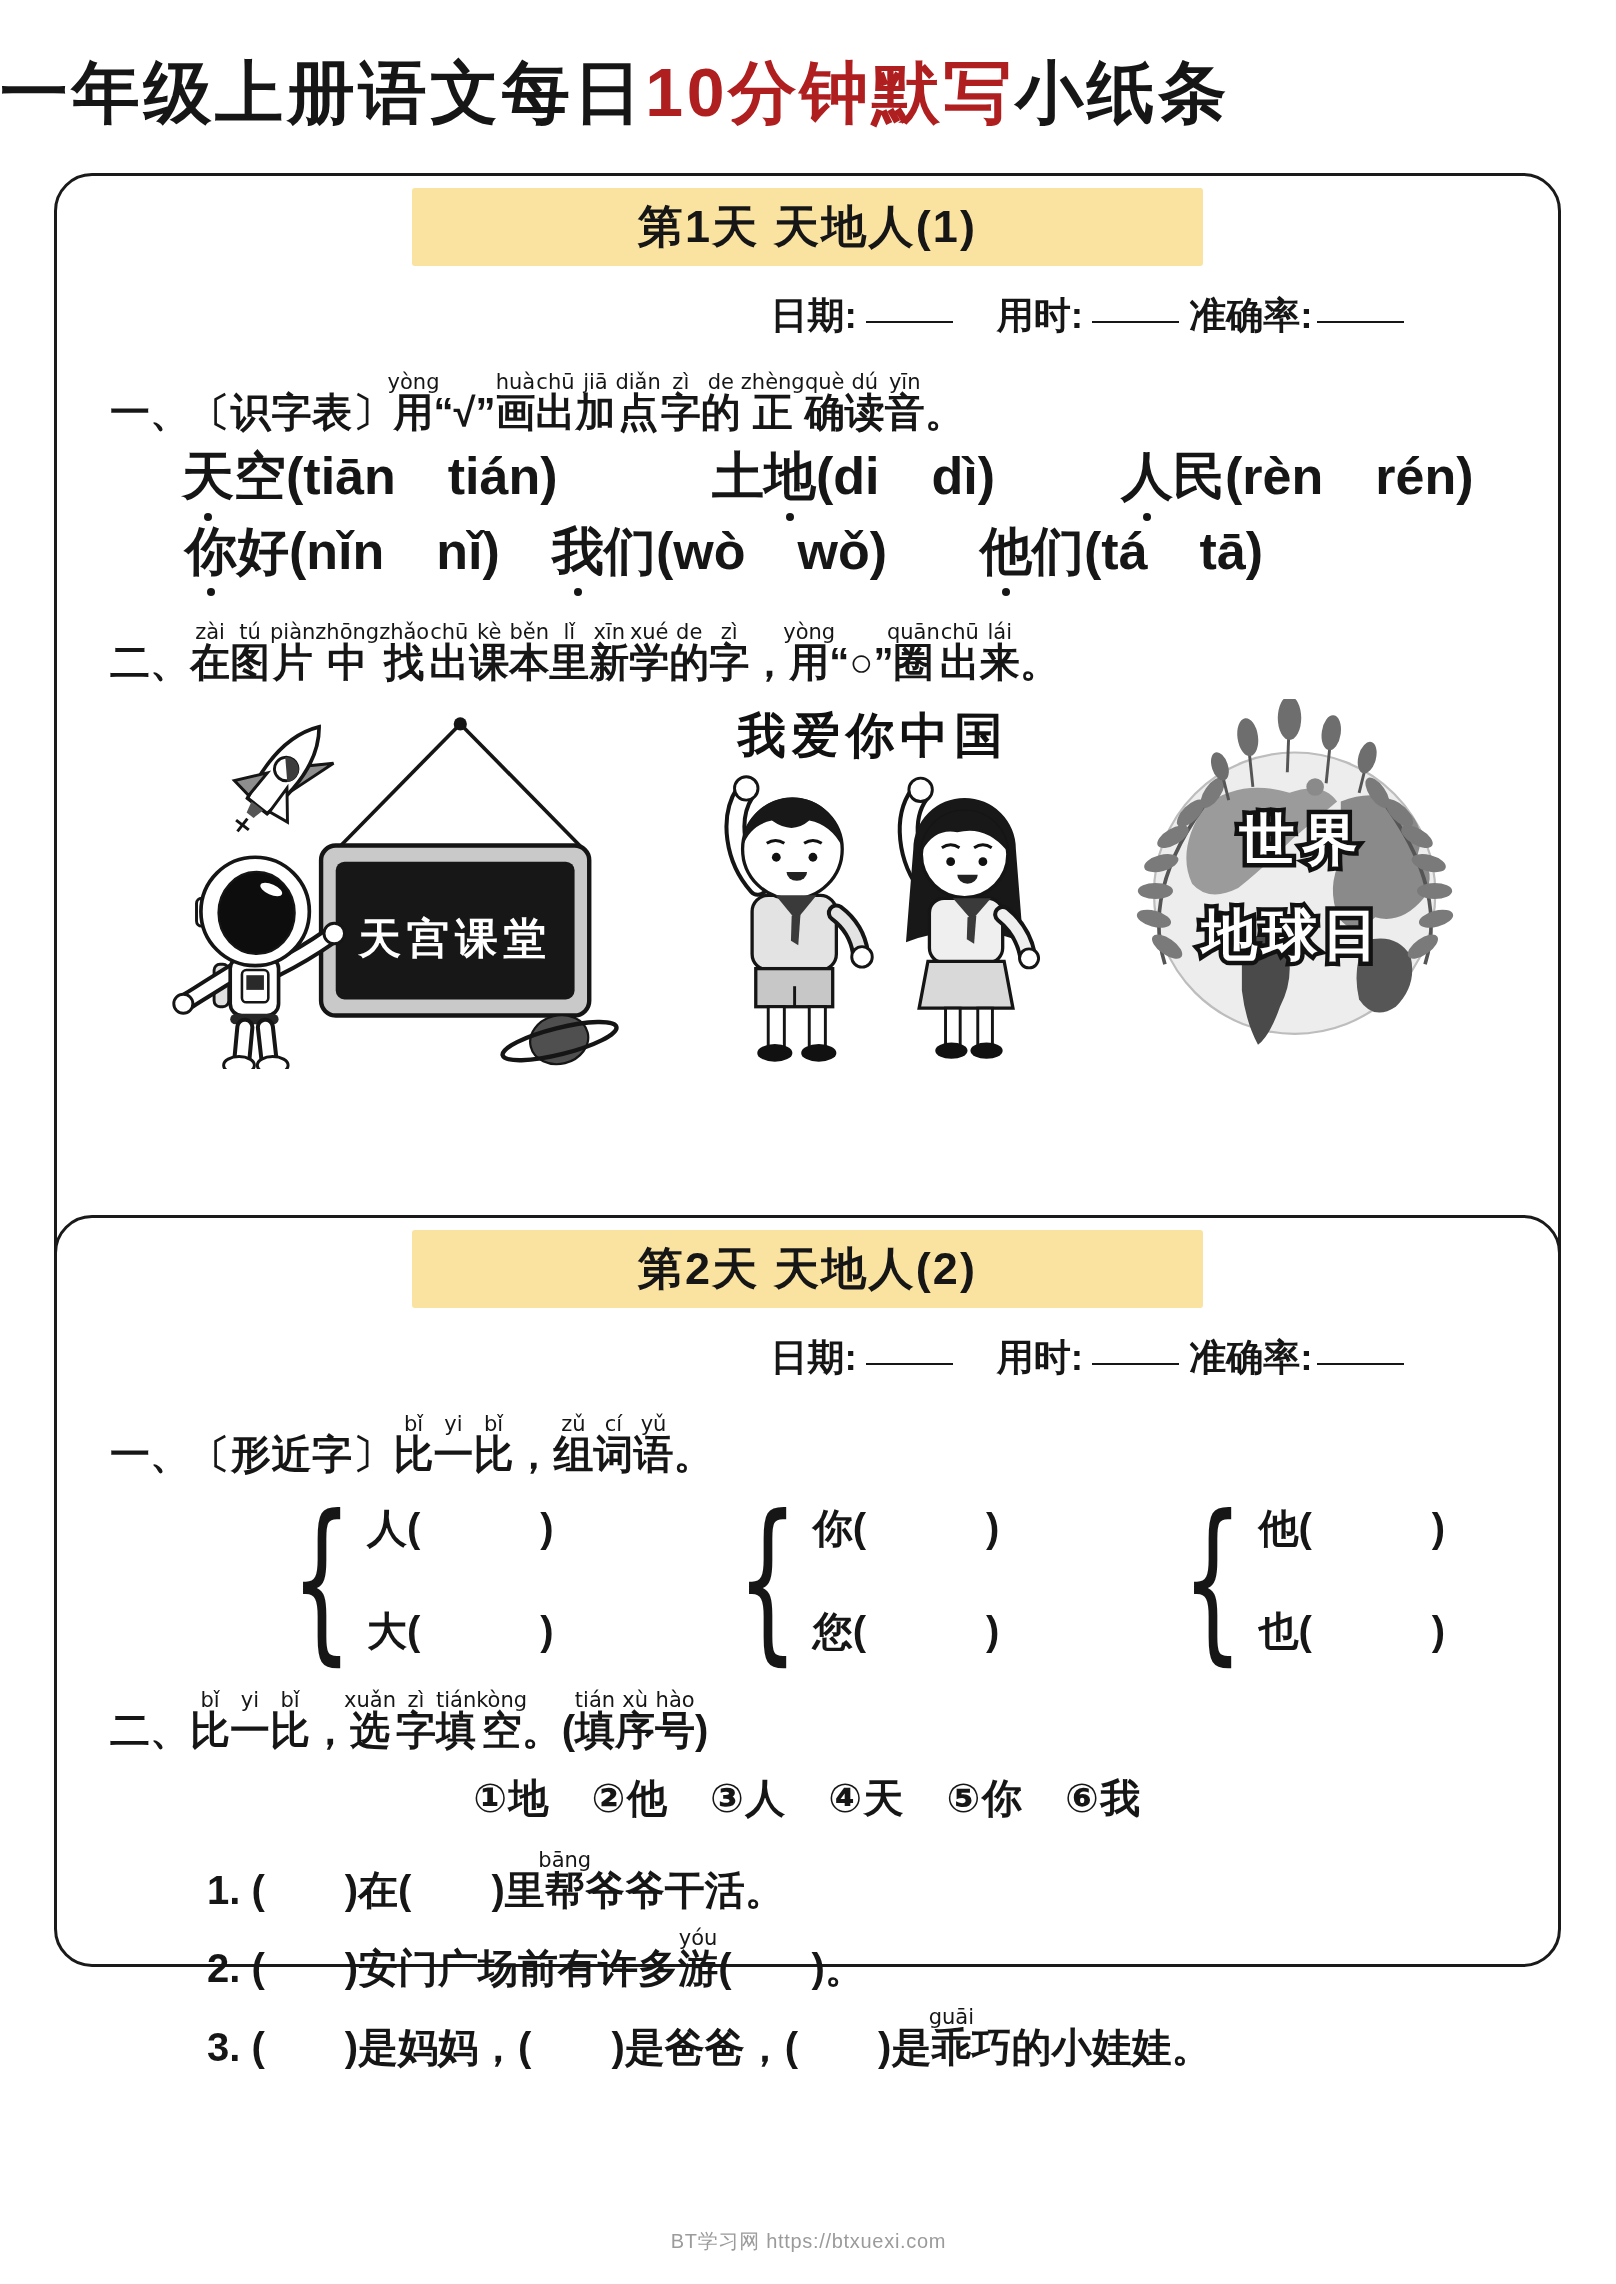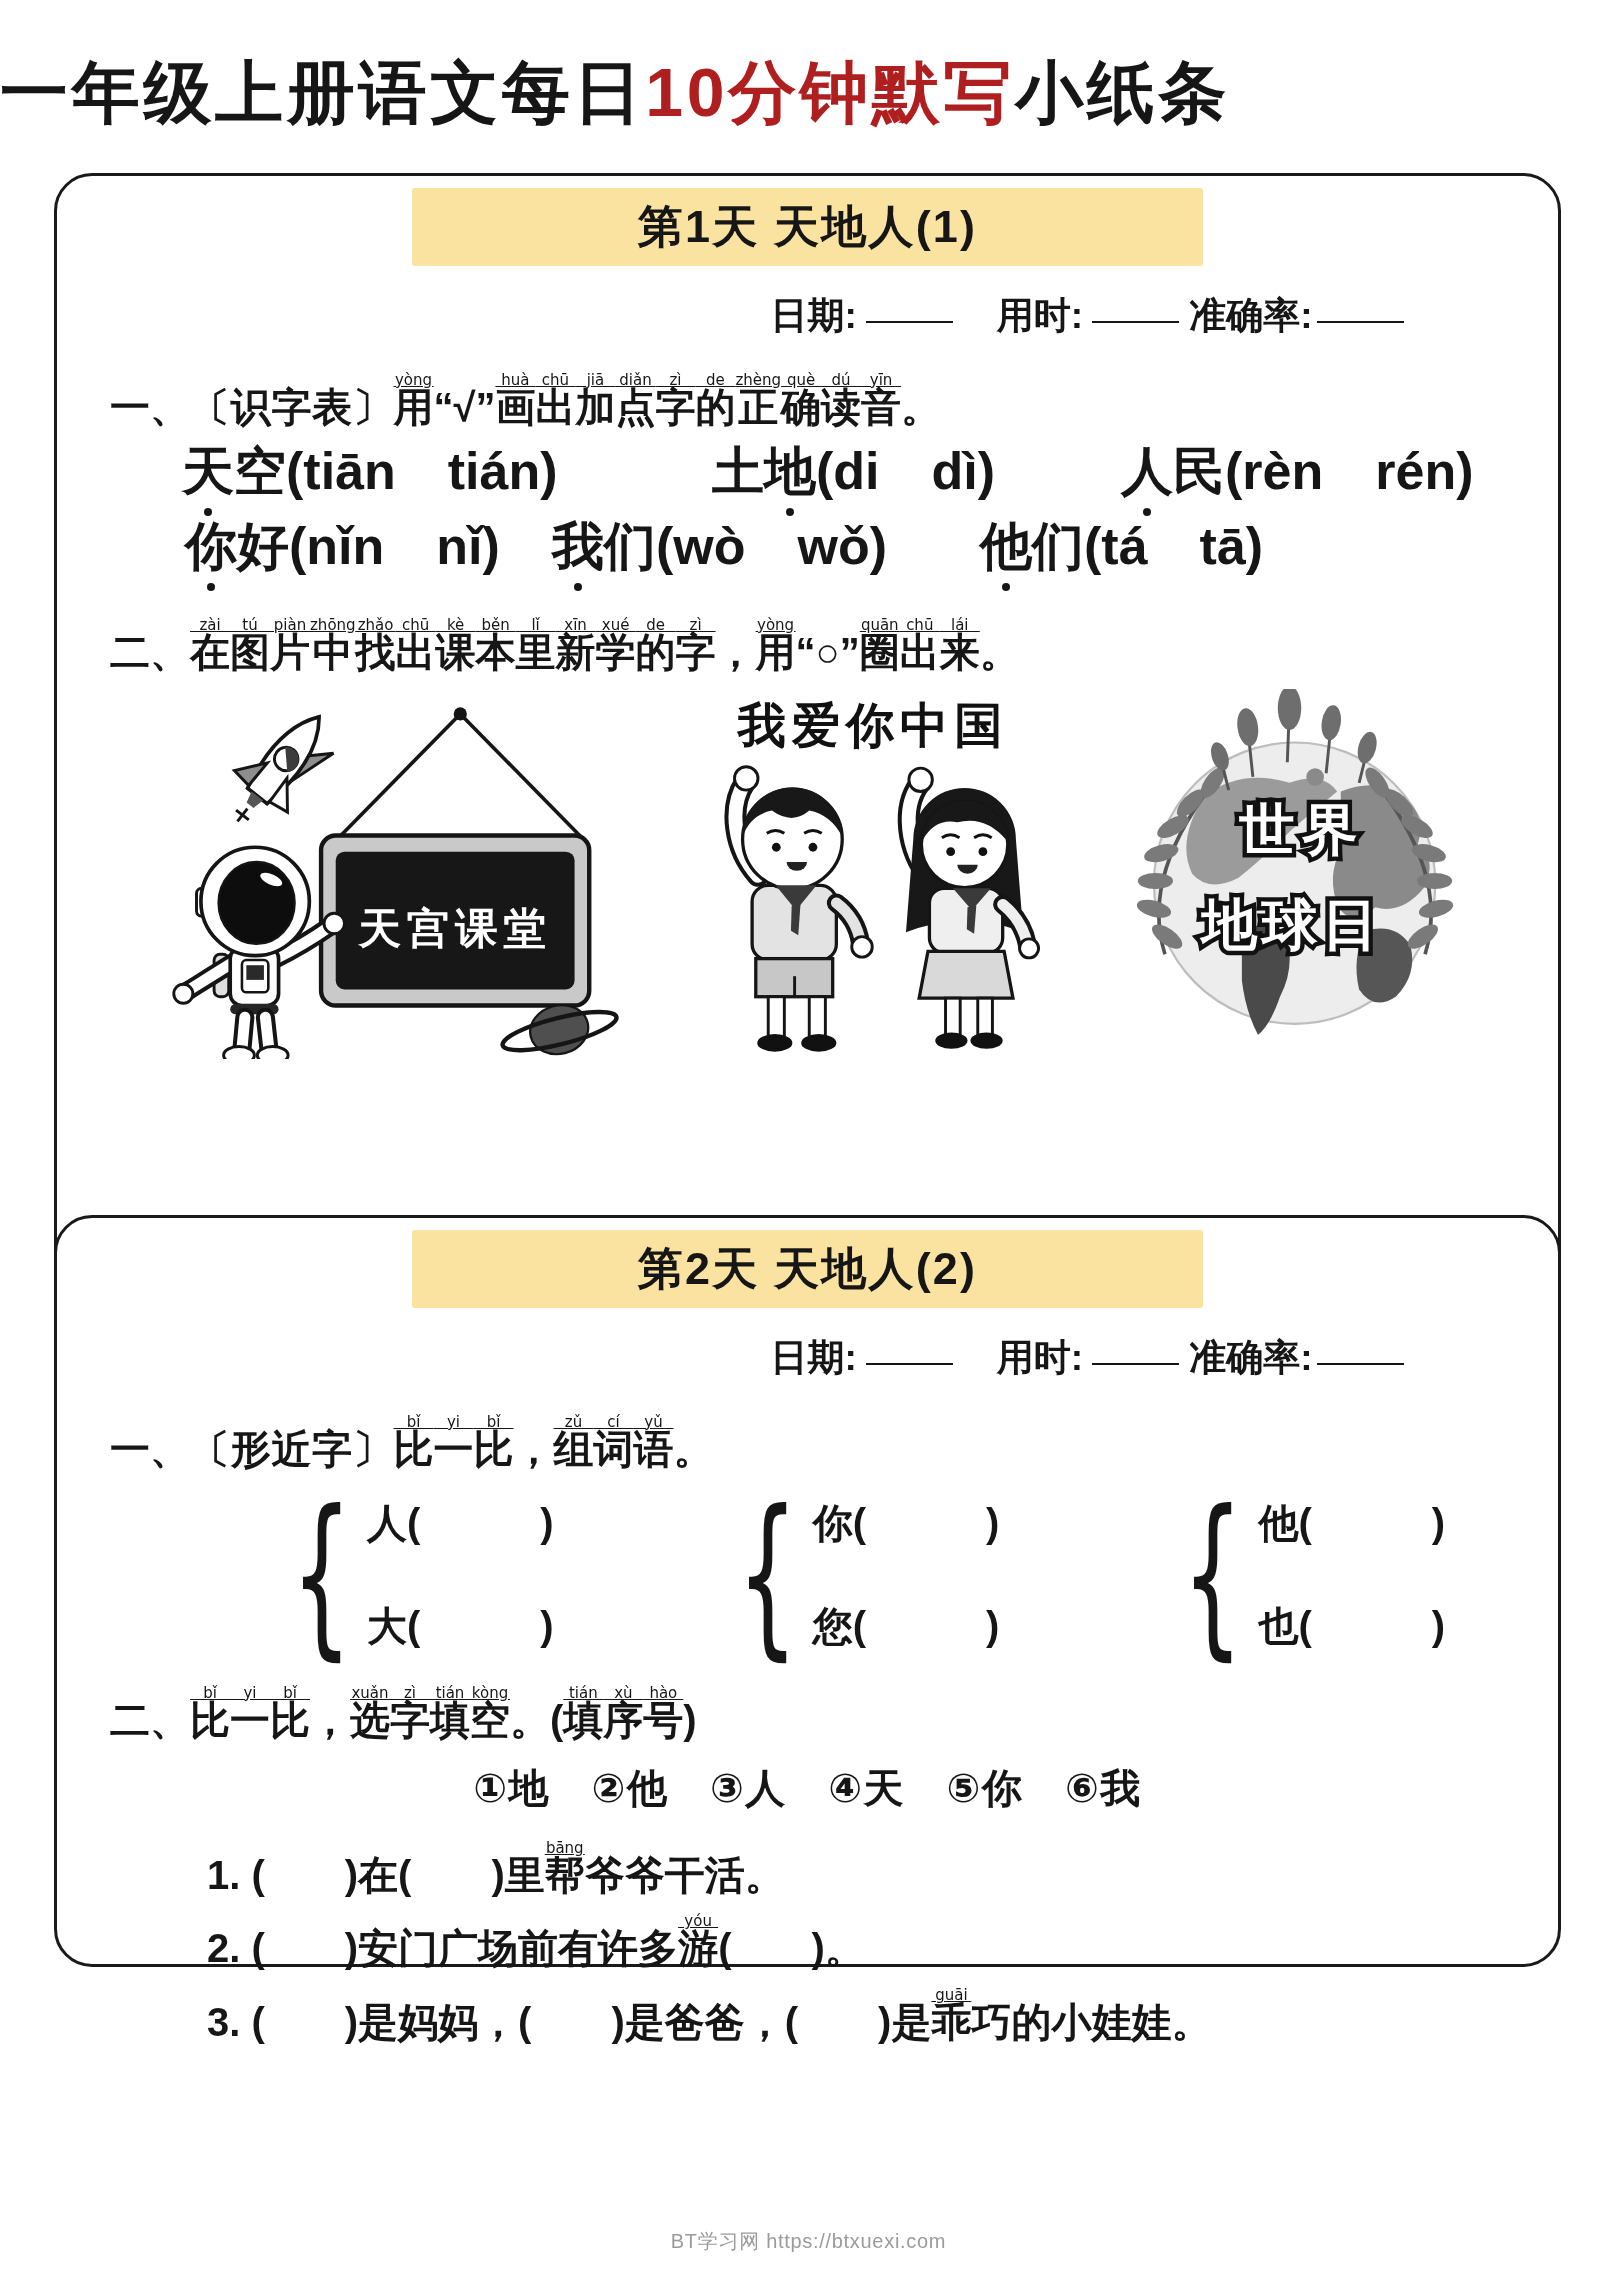--- a/index.html
+++ b/index.html
@@ -27,21 +27,21 @@
   .meta{margin-top:25px;padding-right:154px;text-align:right;
     font-size:37px;font-weight:700;white-space:nowrap;}
   .blank{display:inline-block;width:87px;height:8.8px;border-bottom:2.9px solid var(--ink);
     margin:0 10.3px 4.4px 8.8px;}
   .blank.last{margin-right:0;margin-left:4.4px;}
   .meta .gap{display:inline-block;width:34px;}
 
   
   .heading{padding-left:53px;font-size:40px;font-weight:700;line-height:1.25;white-space:nowrap;}
   ruby{ruby-align:center;}
-  rt{font-size:15px;font-weight:400;font-family:"DejaVu Sans",sans-serif;letter-spacing:0;text-decoration:underline;}
+  rt{font-size:21px;font-weight:400;font-family:"DejaVu Sans",sans-serif;letter-spacing:0;}
   .h-tag{letter-spacing:0.7px;}
 
   
   .word-row{display:grid;font-size:52px;font-weight:700;line-height:1.25;}
   .word-row.r1{grid-template-columns:530px 409px auto;padding-left:125px;margin-top:7.3px;}
   .word-row.r2{grid-template-columns:367px 428px auto;padding-left:128px;margin-top:10px;}
   .word{white-space:nowrap;}
   .dot-char{position:relative;display:inline-block;}
   .dot-char::after{content:"";position:absolute;left:50%;bottom:-11.7px;transform:translateX(-50%);
     width:8px;height:8px;border-radius:50%;background:var(--ink);}

